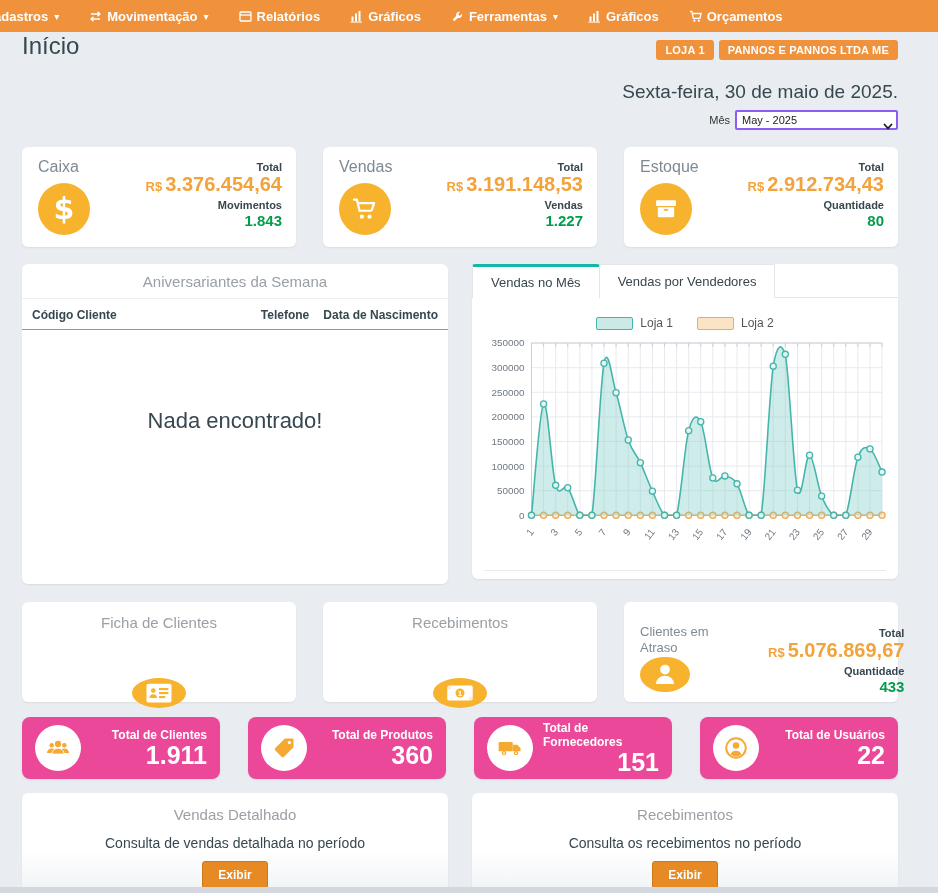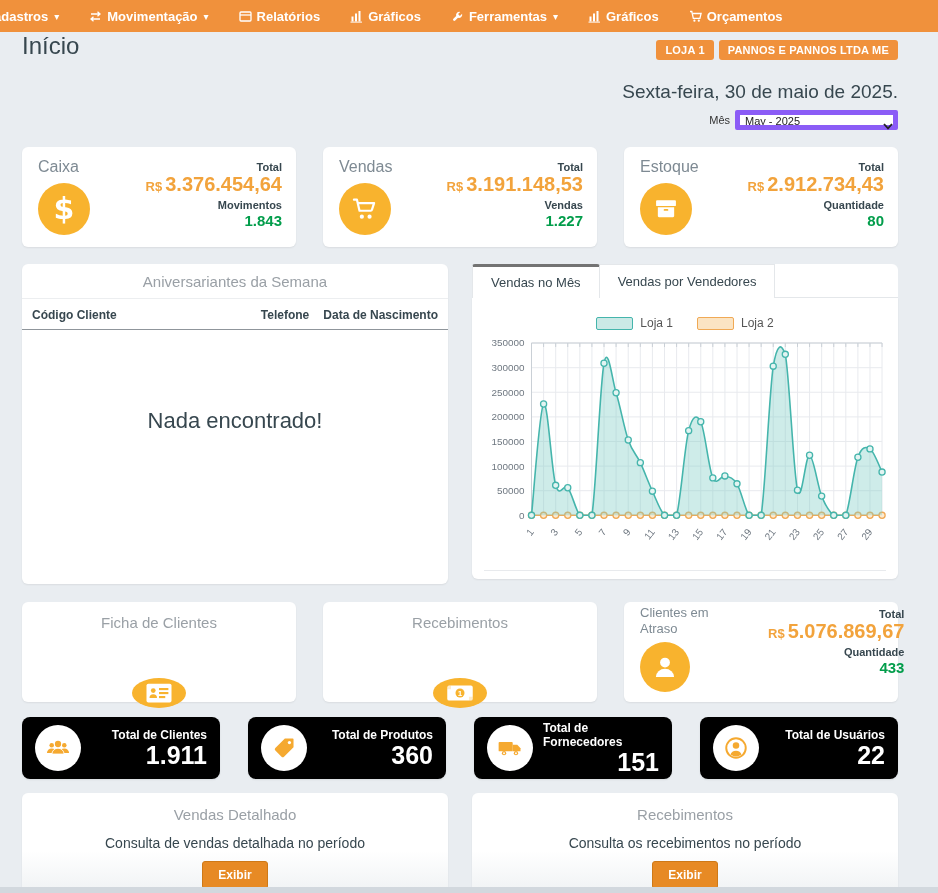--- a/index.html
+++ b/index.html
@@ -23,21 +23,21 @@
   .page-title { font-size:24px; color:#37474F; font-weight:400; }
   .badges { display:flex; gap:5px; margin-top:4px; }
   .badge { background:#F0913C; color:#fff; font-size:11px; font-weight:bold;
            padding:4px 9px; border-radius:3px; letter-spacing:.2px; }
   .date-line { text-align:right; font-size:19px; color:#37474F; margin-top:21px; }
   .month-row { display:flex; justify-content:flex-end; align-items:center;
                gap:5px; margin-top:7px; }
   .month-label { font-size:11px; color:#333; }
   .select-wrap { position:relative; }
   select { width:163px; height:20px; font-size:11px; font-family:"Liberation Sans",sans-serif;
-           border:5px solid #8b5cf6; border-radius:2px; background:#fff;
+           border:2px solid #8b5cf6; border-radius:2px; background:#fff;
            -webkit-appearance:none; appearance:none; padding:0 20px 0 5px; color:#222; }
   .select-chevron { position:absolute; right:5px; top:6px; pointer-events:none; }
 
   
   .card { background:#fff; border-radius:6px; box-shadow:0 1px 2px rgba(0,0,0,.07); }
   .row3 { display:flex; gap:27px; margin-top:17px; }
   .row3 > div { width:274px;gap:38px; }
 
   
   .sum-card { height:100px; display:flex; justify-content:space-between;
@@ -63,21 +63,21 @@
                font-size:12px; font-weight:bold; color:#37474F; }
   .bd-header .c1 { flex:1; }
   .bd-header .c2 { margin-right:14px; }
   .empty-msg { text-align:center; font-size:22px; color:#37474F; margin-top:78px; }
 
   .panel-chart { width:426px; height:315px; position:relative; background:transparent; }
   .tab-strip { display:flex; height:34px; }
   .tab { background:#fff; font-size:13px; color:#37474F; display:flex; align-items:center;
          padding:0 18px; cursor:pointer; position:relative; border:1px solid #E4E7EA;
          border-bottom:none; }
-  .tab.active { border-top:3px solid #737373; border-radius:3px 3px 0 0;
+  .tab.active { border-top:3px solid #14b8a6; border-radius:3px 3px 0 0;
                 font-weight:400; z-index:2; }
   .tab.inactive { border-top:1px solid #E4E7EA; border-left:none; }
   .tab-filler { flex:1; background:#fff; border-bottom:1px solid #E4E7EA;
                 border-radius:0 6px 0 0; }
   .chart-body { background:#fff; border-radius:0 0 6px 6px; height:281px;
                 padding:10px 10px 0; box-shadow:0 1px 2px rgba(0,0,0,.07); }
   .legend { display:flex; justify-content:center; gap:24px; align-items:center;
             padding:8px 0 2px; }
   .legend-item { display:flex; align-items:center; gap:7px; font-size:12px; color:#555; }
   .swatch { width:37px; height:13px; border-radius:2px; }
@@ -85,26 +85,26 @@
   .swatch.l2 { background:#FBE4C3; border:1.5px solid #F0A955; }
   .chart-sep { border-top:1px solid #E8EAED; margin:4px 2px 0; }
 
   
   .action-card { height:100px; display:flex; flex-direction:column; align-items:center;
                  padding-top:12px; cursor:pointer; }
   .action-title { font-size:15px; color:#9AA0A6; }
   .action-card .icon-circle { width:54px; height:54px; margin-top:9px; }
 
   .overdue-card { height:100px; display:flex; justify-content:space-between;
-                  padding:3px 14px 10px 16px; }
+                  padding:22px 14px 10px 16px; }
   .overdue-title { font-size:13px; color:#7E8A93; line-height:1.25; width:90px; }
 
   
   .stat-row { display:flex; gap:28px; margin-top:15px; }
-  .stat-card { width:224px; height:62px; background:#000000; border-radius:8px;
+  .stat-card { width:224px; height:62px; background:#ec4899; border-radius:8px;
                display:flex; align-items:center; padding:18px 13px; gap:10px; cursor:pointer;
                box-shadow:0 1px 2px rgba(0,0,0,.08); }
   .stat-circle { width:46px; height:46px; background:#fff; border-radius:50%;
                  display:flex; align-items:center; justify-content:center; flex:0 0 auto; }
   .stat-right { flex:1; display:flex; flex-direction:column; align-items:flex-end; }
   .stat-label { font-size:12px; font-weight:bold; color:#fff; }
   .stat-value { font-size:25px; font-weight:bold; color:#fff; line-height:1.05; }
 
   
   .report-row { display:flex; gap:24px; margin-top:14px; }

